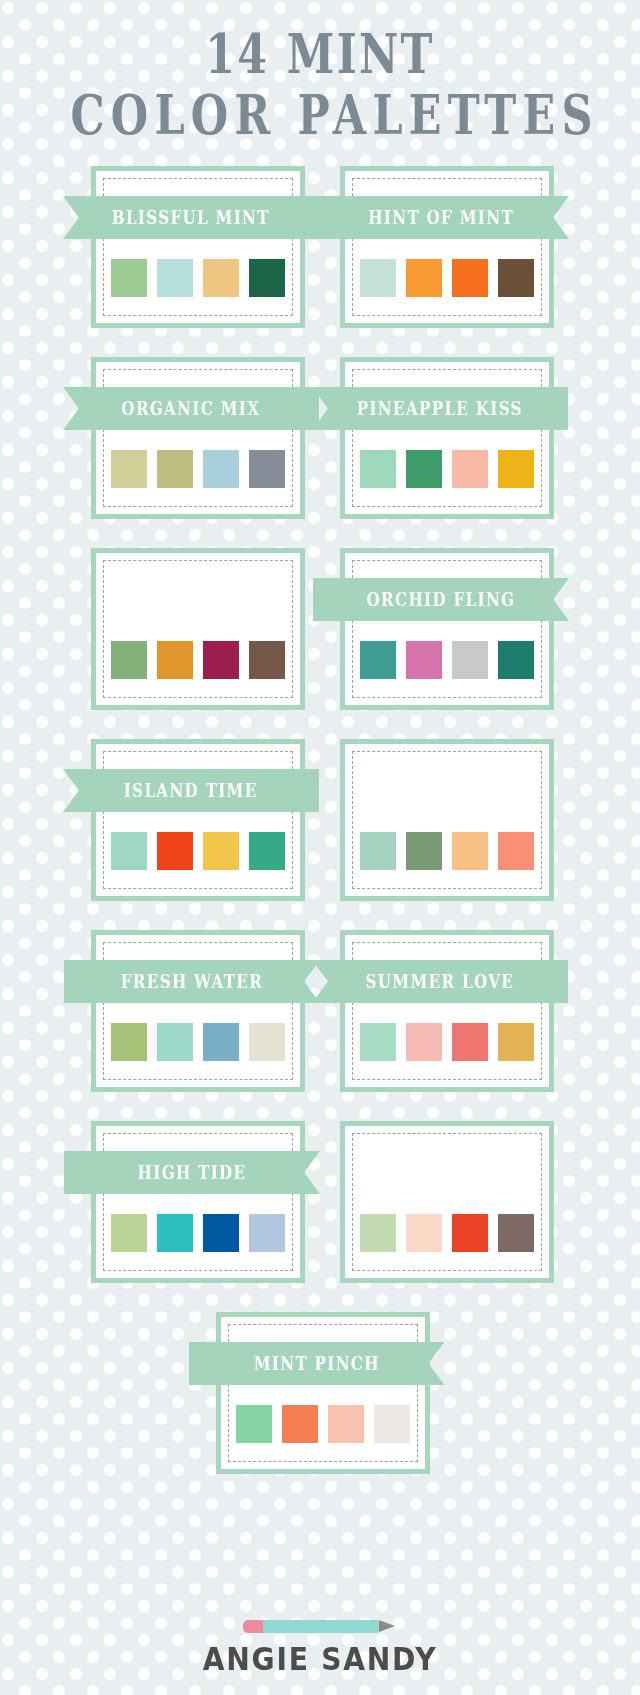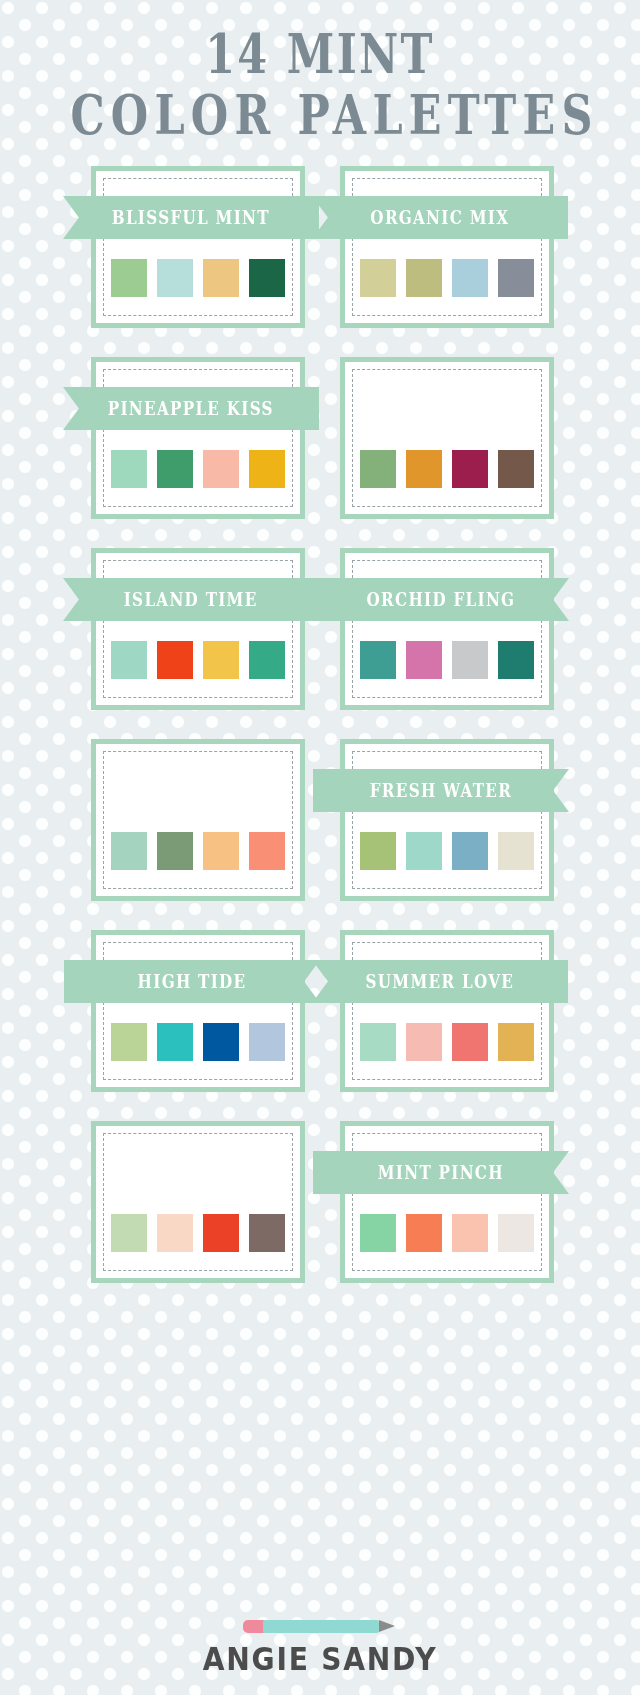--- a/index.html
+++ b/index.html
@@ -225,20 +225,37 @@
               <div class="swatch" title="#edc781" style="background: rgb(237, 199, 129);"></div>
               <div class="swatch" title="#1b6647" style="background: rgb(27, 102, 71);"></div>
             </div>
           </div>
         </div>
       </div>
       <div class="ribbon">
         <div class="ribbon-label">BLISSFUL MINT</div>
       </div>
     </div>
+    <div class="card-slot right">
+      <div class="card">
+        <div class="card-inner">
+          <div class="card-dash">
+            <div class="swatches">
+              <div class="swatch" title="#c3e0d9" style="background: rgb(195, 224, 217);"></div>
+              <div class="swatch" title="#f89a32" style="background: rgb(248, 154, 50);"></div>
+              <div class="swatch" title="#f4701f" style="background: rgb(244, 112, 31);"></div>
+              <div class="swatch" title="#6b5038" style="background: rgb(107, 80, 56);"></div>
+            </div>
+          </div>
+        </div>
+      </div>
+      <div class="ribbon">
+        <div class="ribbon-label">HINT OF MINT</div>
+      </div>
+    </div>
     <div class="card-slot left">
       <div class="card">
         <div class="card-inner">
           <div class="card-dash">
             <div class="swatches">
               <div class="swatch" title="#d2cf99" style="background: rgb(210, 207, 153);"></div>
               <div class="swatch" title="#bcbd7e" style="background: rgb(188, 189, 126);"></div>
               <div class="swatch" title="#a9cfdd" style="background: rgb(169, 207, 221);"></div>
               <div class="swatch" title="#888e99" style="background: rgb(136, 142, 153);"></div>
             </div>
@@ -273,54 +290,54 @@
             <div class="swatches">
               <div class="swatch" title="#84b079" style="background: rgb(132, 176, 121);"></div>
               <div class="swatch" title="#e0962a" style="background: rgb(224, 150, 42);"></div>
               <div class="swatch" title="#9c1e4d" style="background: rgb(156, 30, 77);"></div>
               <div class="swatch" title="#74594a" style="background: rgb(116, 89, 74);"></div>
             </div>
           </div>
         </div>
       </div>
     </div>
+    <div class="card-slot right">
+      <div class="card">
+        <div class="card-inner">
+          <div class="card-dash">
+            <div class="swatches">
+              <div class="swatch" title="#3f9e93" style="background: rgb(63, 158, 147);"></div>
+              <div class="swatch" title="#d574ab" style="background: rgb(213, 116, 171);"></div>
+              <div class="swatch" title="#c8c9cb" style="background: rgb(200, 201, 203);"></div>
+              <div class="swatch" title="#1f7d70" style="background: rgb(31, 125, 112);"></div>
+            </div>
+          </div>
+        </div>
+      </div>
+      <div class="ribbon">
+        <div class="ribbon-label">ORCHID FLING</div>
+      </div>
+    </div>
     <div class="card-slot left">
       <div class="card">
         <div class="card-inner">
           <div class="card-dash">
             <div class="swatches">
               <div class="swatch" title="#9ed8c4" style="background: rgb(158, 216, 196);"></div>
               <div class="swatch" title="#ef4218" style="background: rgb(239, 66, 24);"></div>
               <div class="swatch" title="#f2c44a" style="background: rgb(242, 196, 74);"></div>
               <div class="swatch" title="#34ab86" style="background: rgb(52, 171, 134);"></div>
             </div>
           </div>
         </div>
       </div>
       <div class="ribbon">
         <div class="ribbon-label">ISLAND TIME</div>
       </div>
     </div>
-    <div class="card-slot right">
-      <div class="card">
-        <div class="card-inner">
-          <div class="card-dash">
-            <div class="swatches">
-              <div class="swatch" title="#3f9e93" style="background: rgb(63, 158, 147);"></div>
-              <div class="swatch" title="#d574ab" style="background: rgb(213, 116, 171);"></div>
-              <div class="swatch" title="#c8c9cb" style="background: rgb(200, 201, 203);"></div>
-              <div class="swatch" title="#1f7d70" style="background: rgb(31, 125, 112);"></div>
-            </div>
-          </div>
-        </div>
-      </div>
-      <div class="ribbon">
-        <div class="ribbon-label">ORCHID FLING</div>
-      </div>
-    </div>
     <div class="card-slot left">
       <div class="card">
         <div class="card-inner">
           <div class="card-dash">
             <div class="swatches">
               <div class="swatch" title="#a4d3c0" style="background: rgb(164, 211, 192);"></div>
               <div class="swatch" title="#7b9b77" style="background: rgb(123, 155, 119);"></div>
               <div class="swatch" title="#f6c183" style="background: rgb(246, 193, 131);"></div>
               <div class="swatch" title="#f98f74" style="background: rgb(249, 143, 116);"></div>
             </div>
@@ -338,52 +355,52 @@
               <div class="swatch" title="#7aafc6" style="background: rgb(122, 175, 198);"></div>
               <div class="swatch" title="#e6e2d1" style="background: rgb(230, 226, 209);"></div>
             </div>
           </div>
         </div>
       </div>
       <div class="ribbon">
         <div class="ribbon-label">FRESH WATER</div>
       </div>
     </div>
+    <div class="card-slot left">
+      <div class="card">
+        <div class="card-inner">
+          <div class="card-dash">
+            <div class="swatches">
+              <div class="swatch" title="#a8dbc4" style="background: rgb(168, 219, 196);"></div>
+              <div class="swatch" title="#f6bbb2" style="background: rgb(246, 187, 178);"></div>
+              <div class="swatch" title="#f07570" style="background: rgb(240, 117, 112);"></div>
+              <div class="swatch" title="#e2b254" style="background: rgb(226, 178, 84);"></div>
+            </div>
+          </div>
+        </div>
+      </div>
+      <div class="ribbon">
+        <div class="ribbon-label">SUMMER LOVE</div>
+      </div>
+    </div>
     <div class="card-slot right">
       <div class="card">
         <div class="card-inner">
           <div class="card-dash">
             <div class="swatches">
               <div class="swatch" title="#b9d496" style="background: rgb(185, 212, 150);"></div>
               <div class="swatch" title="#2bc0be" style="background: rgb(43, 192, 190);"></div>
               <div class="swatch" title="#0059a0" style="background: rgb(0, 89, 160);"></div>
               <div class="swatch" title="#b2c7de" style="background: rgb(178, 199, 222);"></div>
             </div>
           </div>
         </div>
       </div>
       <div class="ribbon">
         <div class="ribbon-label">HIGH TIDE</div>
-      </div>
-    </div>
-    <div class="card-slot left">
-      <div class="card">
-        <div class="card-inner">
-          <div class="card-dash">
-            <div class="swatches">
-              <div class="swatch" title="#a8dbc4" style="background: rgb(168, 219, 196);"></div>
-              <div class="swatch" title="#f6bbb2" style="background: rgb(246, 187, 178);"></div>
-              <div class="swatch" title="#f07570" style="background: rgb(240, 117, 112);"></div>
-              <div class="swatch" title="#e2b254" style="background: rgb(226, 178, 84);"></div>
-            </div>
-          </div>
-        </div>
-      </div>
-      <div class="ribbon">
-        <div class="ribbon-label">SUMMER LOVE</div>
       </div>
     </div>
     <div class="card-slot left">
       <div class="card">
         <div class="card-inner">
           <div class="card-dash">
             <div class="swatches">
               <div class="swatch" title="#c2dbb2" style="background: rgb(194, 219, 178);"></div>
               <div class="swatch" title="#f9d8c6" style="background: rgb(249, 216, 198);"></div>
               <div class="swatch" title="#ea4127" style="background: rgb(234, 65, 39);"></div>

